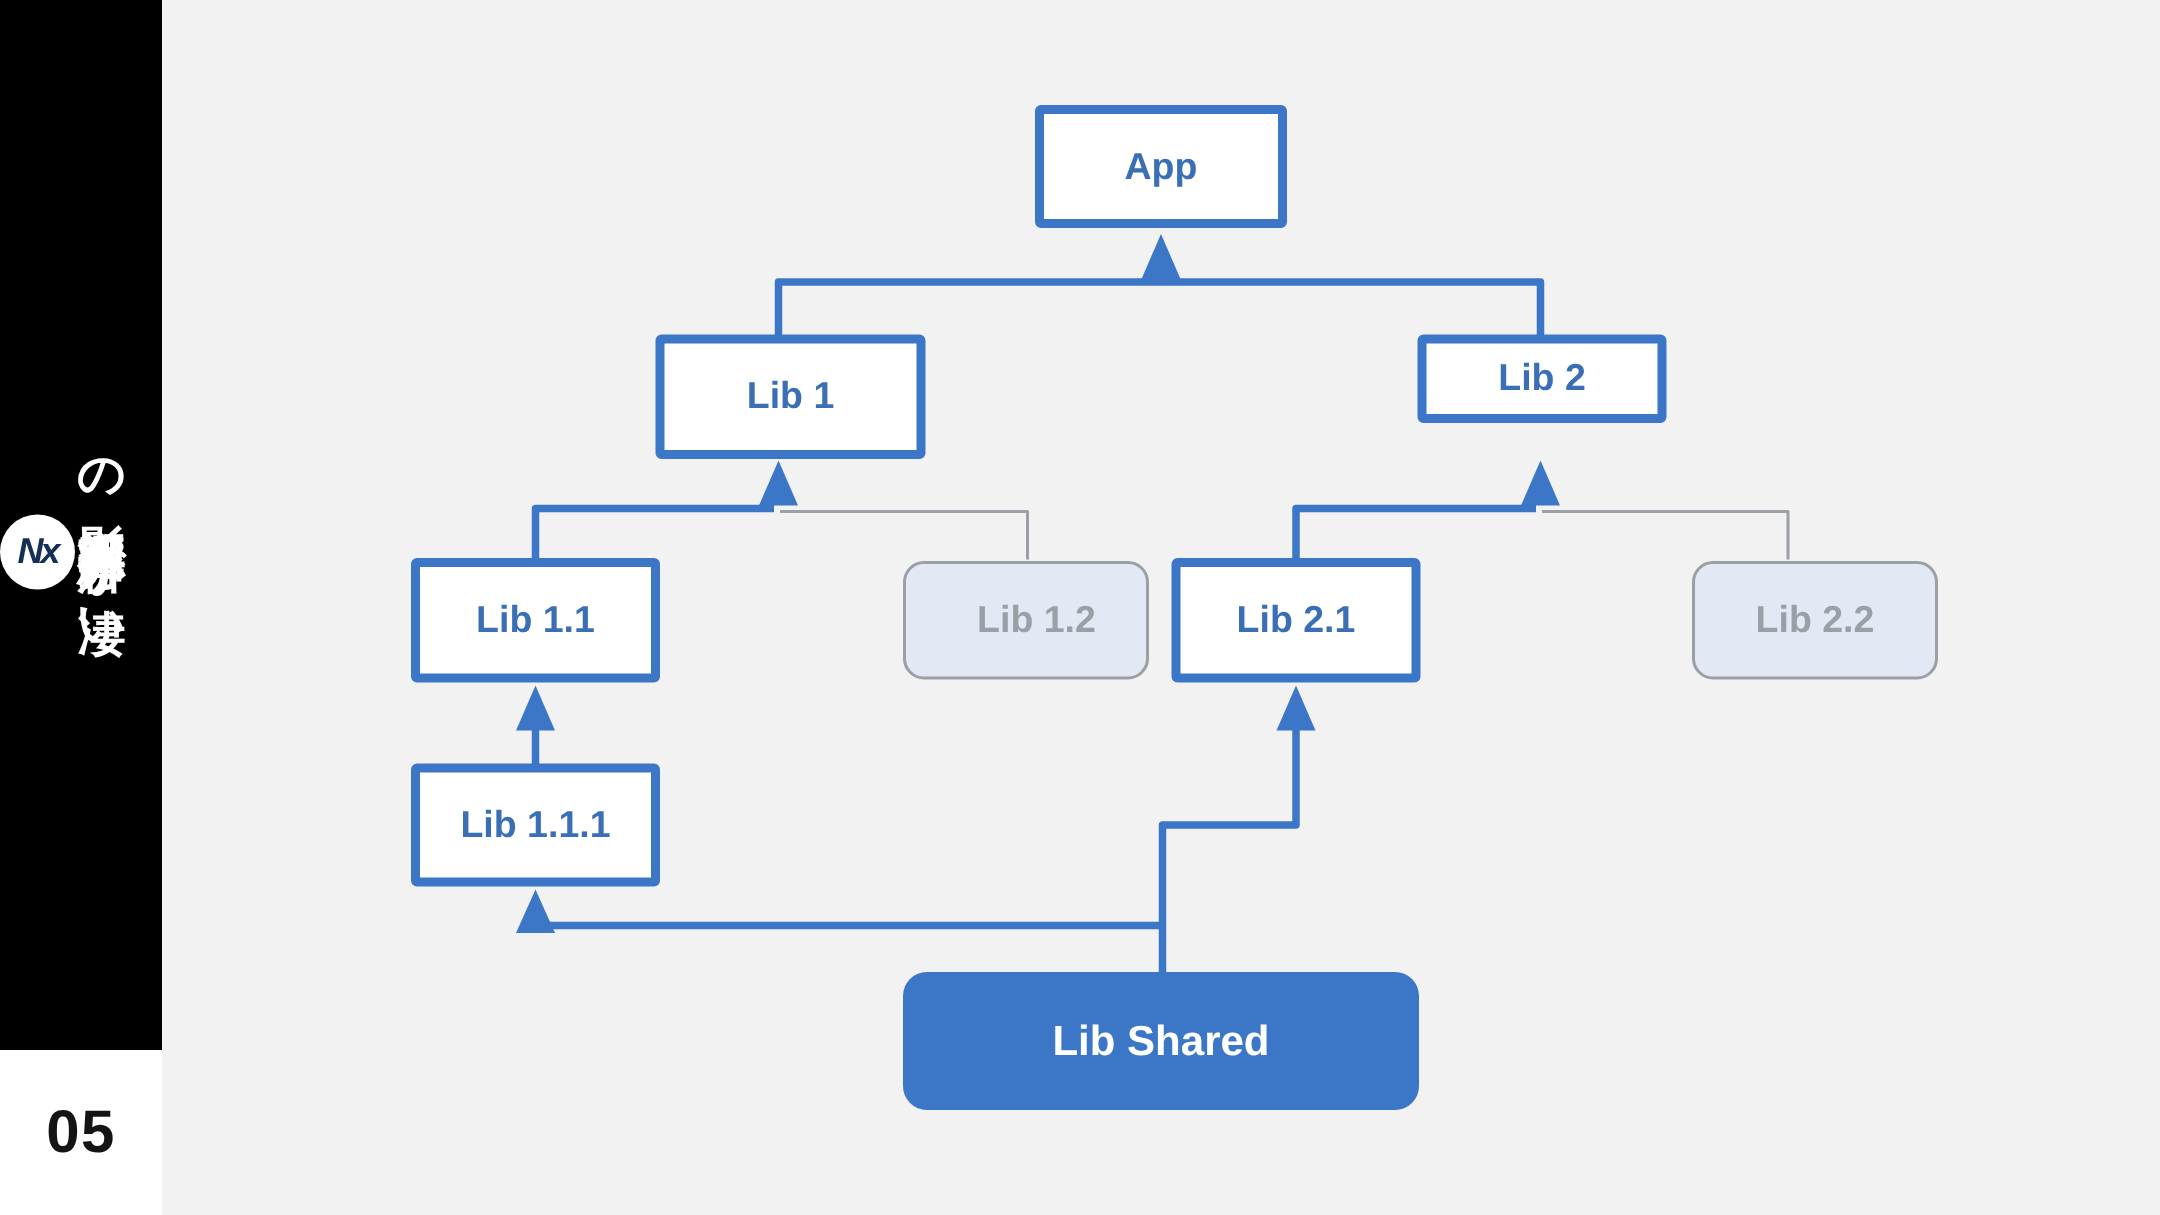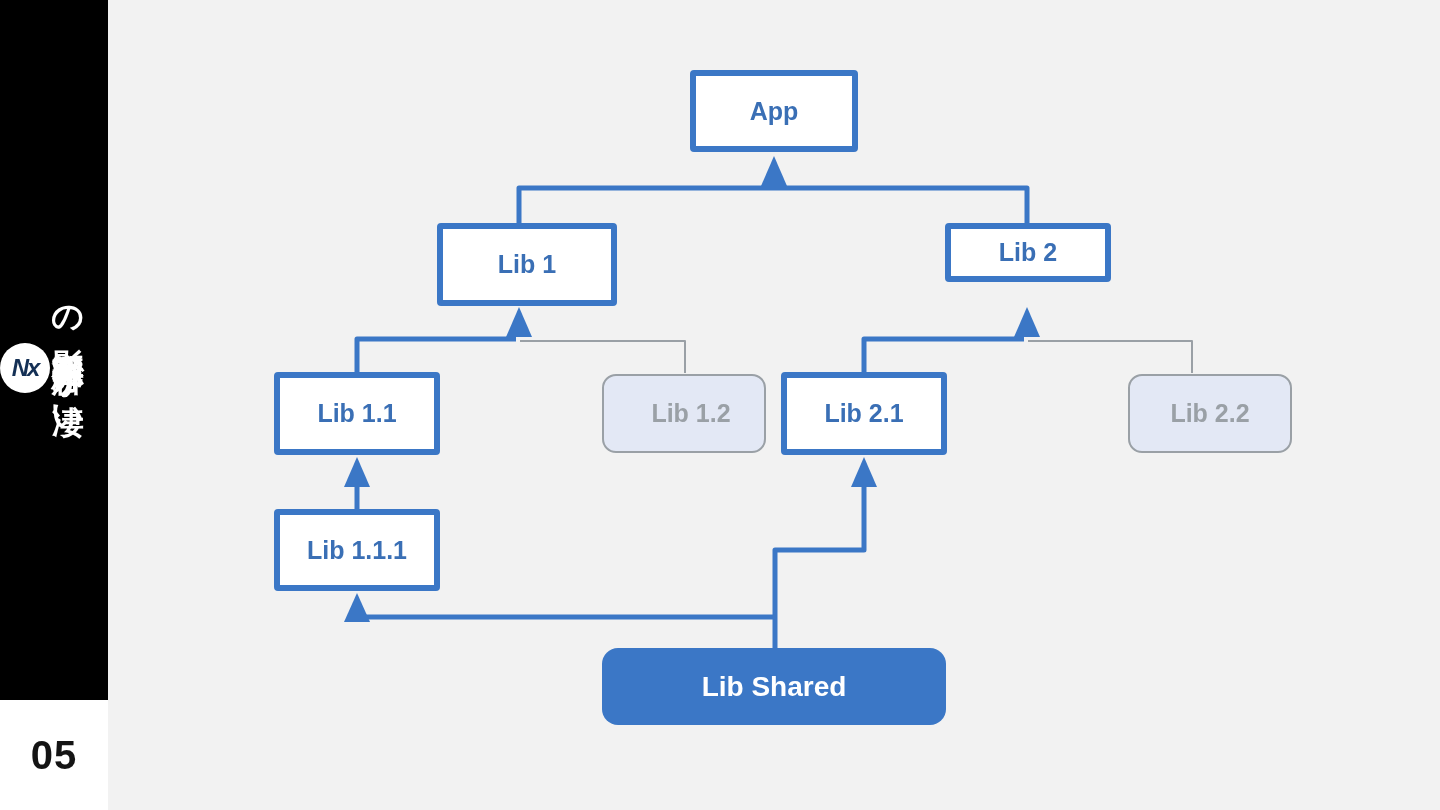--- a/index.html
+++ b/index.html
@@ -140,21 +140,21 @@
   </div>
 
   <div class="node node-inactive" style="left:1109px; top:374px; width:164px; height:79px;margin-left:19px;">
     <span>Lib 2.2</span>
   </div>
 
   <div class="node node-active" style="left:274px; top:509px; width:166px; height:82px;">
     <span>Lib 1.1.1</span>
   </div>
 
-  <div class="node node-shared" style="left:602px; top:648px; width:344px; height:77px;align-items:center;">
+  <div class="node node-shared" style="left:602px; top:648px; width:344px; height:92px;align-items:center;">
     <span>Lib Shared</span>
   </div>
 
   <div class="sidebar">
     <div class="logo-circle">
       <span class="logo-text">Nx</span>
     </div>
     <div class="vertical-title">の影響範囲分析が凄い</div>
   </div>
 

